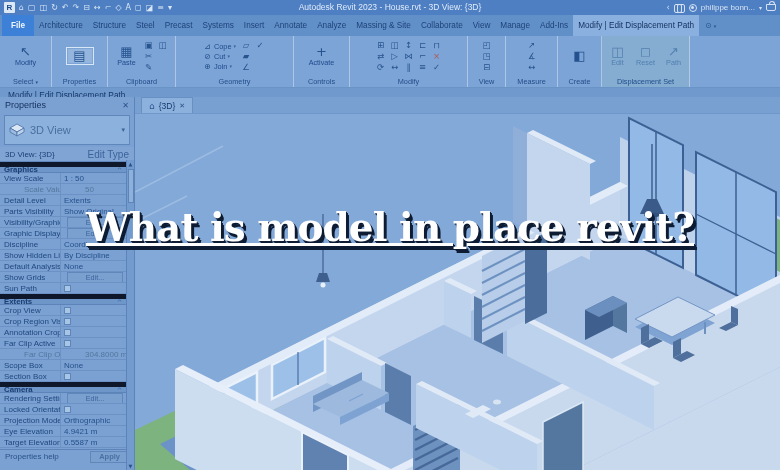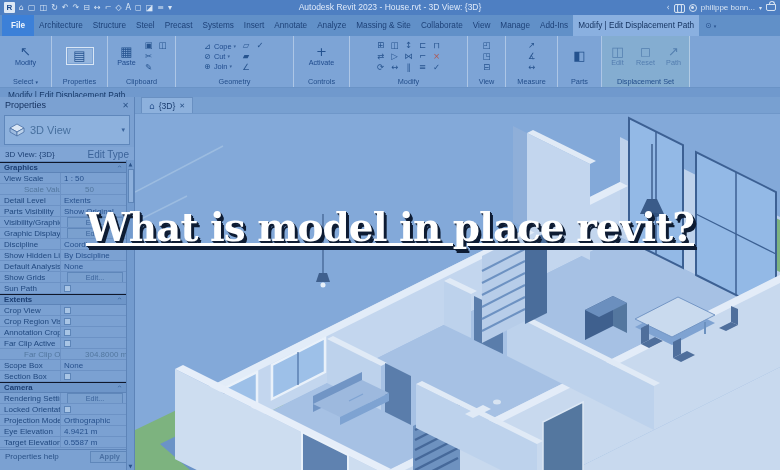--- a/index.html
+++ b/index.html
@@ -72,21 +72,21 @@
   
   .props{ width:135px; flex:none; background:#7ba1d2; border-right:1px solid #5d84b8; display:flex; flex-direction:column; position:relative; }
   .props-header{ height:16px; display:flex; align-items:center; padding:0 5px; font-size:9px; color:#14305e; }
   .x-icon{ margin-left:auto; font-size:8px; color:#2a5288; cursor:default; }
   .type-sel{ margin:2px 4px; height:30px; background:#8db1dd; border:1px solid #5f87bb; display:flex; align-items:center; padding:0 4px; gap:5px; }
   .type-name{ color:#47709f; font-size:11px; flex:1; }
   .type-caret{ font-size:7px; color:#3a639c; }
   .inst-row{ height:15px; display:flex; align-items:center; padding:0 5px; gap:19px; font-size:8px; color:#1c4074; background:#80a5d5; border-bottom:1px solid #6289bd; }
   .edit-type{ margin-left:auto; font-size:10px; color:#3b6399; cursor:default; }
   .rows{ height:287px; overflow:hidden; margin-right:8px; font-size:8px; }
-  .sec{ height:11px; background:#6e96c9; font-weight:bold; font-size:7.8px; display:flex; align-items:center; padding:0 4px; color:#1b3e73; border-top:1px solid #0f172a; border-bottom:1px solid #5d84b8; }
+  .sec{ height:11px; background:#6e96c9; font-weight:bold; font-size:7.8px; display:flex; align-items:center; padding:0 4px; color:#1b3e73; border-top:5px solid #0f172a; border-bottom:1px solid #5d84b8; }
   .sec-caret{ margin-left:auto; font-size:6px; font-weight:normal; color:#2a5288; }
   .prow{ height:11px; display:flex; align-items:stretch; border-bottom:1px solid rgba(93,132,184,.5); }
   .prow.dimrow .plabel,.prow.dimrow .pval{ color:#52779f;padding-left:24px; }
   .plabel{ width:60px; padding-left:4px; overflow:hidden; white-space:nowrap; display:flex; align-items:center; color:#20487f; flex:none; }
   .pval{ flex:1; border-left:1px solid rgba(93,132,184,.5); padding-left:3px; display:flex; align-items:center; color:#26508c; overflow:hidden; white-space:nowrap; }
   .btnval{ margin:1px 3px; flex:1; background:#7aa0cf; border:1px solid #5f87ba; color:#3c659c; display:flex; align-items:center; justify-content:center; font-size:7.2px; cursor:default; }
   .chk{ width:7px; height:7px; background:#a9c5e5; border:1px solid #5d85b8; cursor:default; }
   .scrollbar{ position:absolute; right:0; top:63px; bottom:0; width:8px; background:#739bce; border-left:1px solid #5d84b8; display:flex; flex-direction:column; align-items:center; }
   .sb-arrow{ font-size:5px; color:#2a5288; line-height:8px; cursor:default; }
   .sb-thumb{ width:6px; height:34px; background:#8db0dc; border:1px solid #5d85b8; margin:1px 0; cursor:default; }
@@ -281,21 +281,21 @@
           </div>
         </div>
         <div class="rpanel-label" data-name="ribbon-panel-label">Measure</div>
       </div>
       <div class="rpanel" data-name="ribbon-panel-create">
         <div class="rpanel-body">
           <div class="bigbtn" data-name="create-displacement-set-button">
             <span class="bglyph" data-name="create-displacement-set-icon">◧</span>
           </div>
         </div>
-        <div class="rpanel-label" data-name="ribbon-panel-label">Parts</div>
+        <div class="rpanel-label" data-name="ribbon-panel-label">Create</div>
       </div>
       <div class="rpanel" data-name="ribbon-panel-displacement">
         <div class="rpanel-body">
           <div class="bigbtn dim" data-name="edit-displacement-button">
             <span class="bglyph" data-name="edit-displacement-icon">◫</span>
             <span class="blabel">Edit</span>
           </div>
           <div class="bigbtn dim" data-name="reset-displacement-button">
             <span class="bglyph" data-name="reset-displacement-icon">◻</span>
             <span class="blabel">Reset</span>

